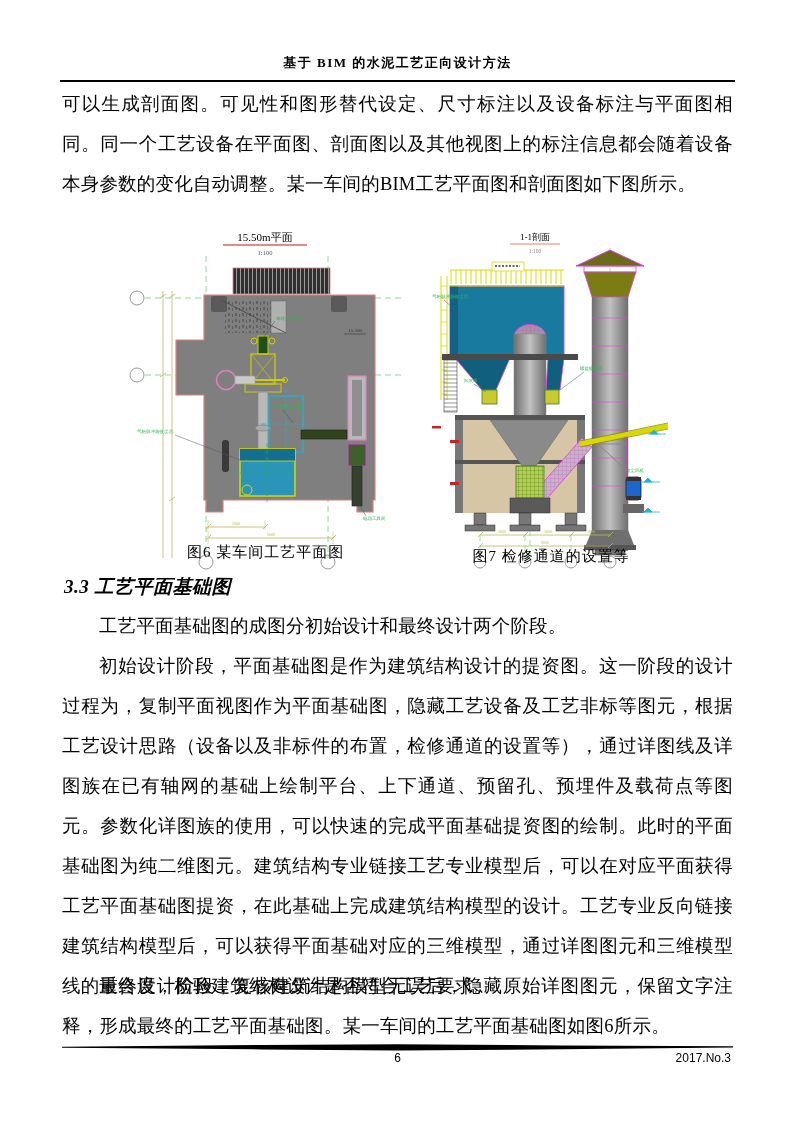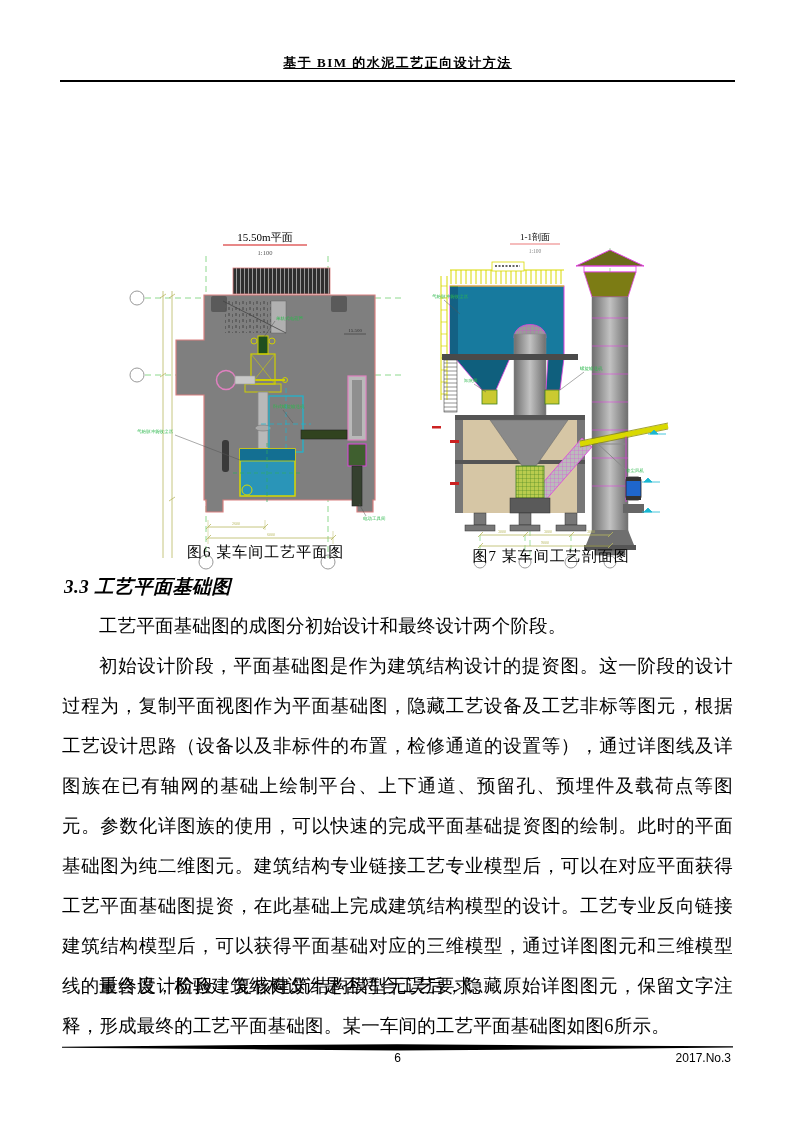--- a/index.html
+++ b/index.html
@@ -2,21 +2,21 @@
 <html><head>
 <meta charset="utf-8">
 <style>
   html,body{margin:0;padding:0;background:#e8e8e8;}
   .page{
     position:relative;width:793px;height:1122px;margin:0 auto;background:#ffffff;
     font-family:"Liberation Serif","DejaVu Serif",serif;color:#000;overflow:hidden;
   }
   .header-title{
     position:absolute;top:54px;left:62px;width:671px;text-align:center;
-    font-size:13px;font-weight:bold;letter-spacing:1.5px;text-decoration:underline;
+    font-size:13px;font-weight:bold;letter-spacing:1.5px;
   }
   .header-rule{position:absolute;top:80px;left:60px;width:675px;border-top:2px solid #000;}
   .para{
     position:absolute;left:62px;width:671px;font-size:18.5px;line-height:40px;
     text-align:justify;letter-spacing:0.2px;
   }
   .indent{text-indent:2em;}
   .p1{top:84px;}
   .p2{top:606px;}
   .p3{top:646px;}
@@ -42,20 +42,21 @@
   svg text{font-family:"Liberation Serif","DejaVu Serif",serif;}
 </style>
 </head>
 <body>
 
 <div class="page">
 
   <div class="header-title">基于 BIM 的水泥工艺正向设计方法</div>
   <div class="header-rule"></div>
 
+  <div class="para p1">可以生成剖面图。可见性和图形替代设定、尺寸标注以及设备标注与平面图相同。同一个工艺设备在平面图、剖面图以及其他视图上的标注信息都会随着设备本身参数的变化自动调整。某一车间的BIM工艺平面图和剖面图如下图所示。</div>
 
   <div class="fig fig-plan">
     <svg width="285" height="345" viewBox="0 0 285 345">
       <defs>
         <pattern id="grate" width="4" height="26" patternUnits="userSpaceOnUse">
           <rect width="4" height="26" fill="#2f2f2f"></rect>
           <line x1="1.5" y1="0" x2="1.5" y2="26" stroke="#9a9a9a" stroke-width="1"></line>
         </pattern>
         <pattern id="stairdots" width="7" height="6" patternUnits="userSpaceOnUse">
           <line x1="1" y1="1" x2="1" y2="4" stroke="#444" stroke-width="1"></line>
@@ -350,21 +351,21 @@
       <text x="115" y="314" text-anchor="middle" font-size="4" fill="#b8b860">9000</text>
 
       <g stroke="#999" fill="none" stroke-width="1">
         <circle cx="50" cy="332" r="6"></circle>
         <circle cx="95" cy="332" r="6"></circle>
         <circle cx="141" cy="332" r="6"></circle>
         <circle cx="180" cy="332" r="6"></circle>
       </g>
     </svg>
   </div>
-  <div class="fig-caption cap-section">图7 某车间工艺剖面图</div>
+  <div class="fig-caption cap-section">图7 检修通道的设置等</div>
 
   <div class="section-heading">3.3 工艺平面基础图</div>
   <div class="para p2 indent">工艺平面基础图的成图分初始设计和最终设计两个阶段。</div>
   <div class="para p3 indent">初始设计阶段，平面基础图是作为建筑结构设计的提资图。这一阶段的设计过程为，复制平面视图作为平面基础图，隐藏工艺设备及工艺非标等图元，根据工艺设计思路（设备以及非标件的布置，检修通道的设置等），通过详图线及详图族在已有轴网的基础上绘制平台、上下通道、预留孔、预埋件及载荷点等图元。参数化详图族的使用，可以快速的完成平面基础提资图的绘制。此时的平面基础图为纯二维图元。建筑结构专业链接工艺专业模型后，可以在对应平面获得工艺平面基础图提资，在此基础上完成建筑结构模型的设计。工艺专业反向链接建筑结构模型后，可以获得平面基础对应的三维模型，通过详图图元和三维模型线的重合度，检验建筑结构设计是否符合工艺要求。</div>
   <div class="para p4 indent">最终设计阶段，复核建筑结构模型无误后，隐藏原始详图图元，保留文字注释，形成最终的工艺平面基础图。某一车间的工艺平面基础图如图6所示。</div>
 
   <svg class="footer-rule" width="671" height="8" viewBox="0 0 671 8">
     <polygon points="0,2.8 200,1 335,0.2 500,1.4 671,2.2 671,3.4 500,5.2 335,6.6 200,5.4 0,3.8" fill="#000"></polygon>
   </svg>
   <div class="footer-row">

